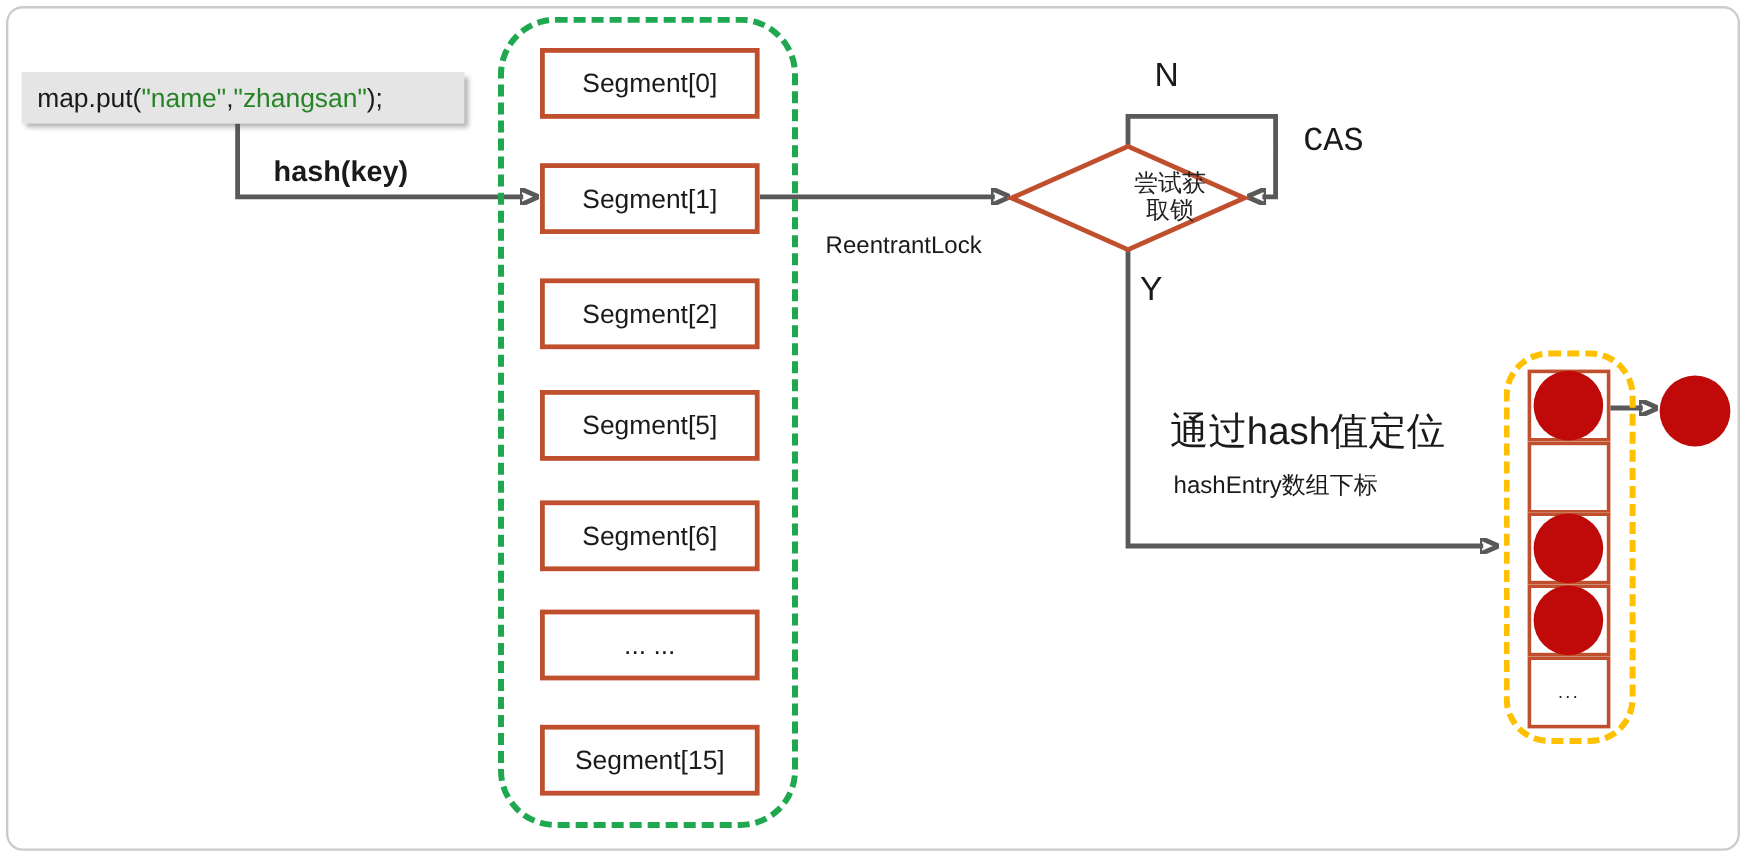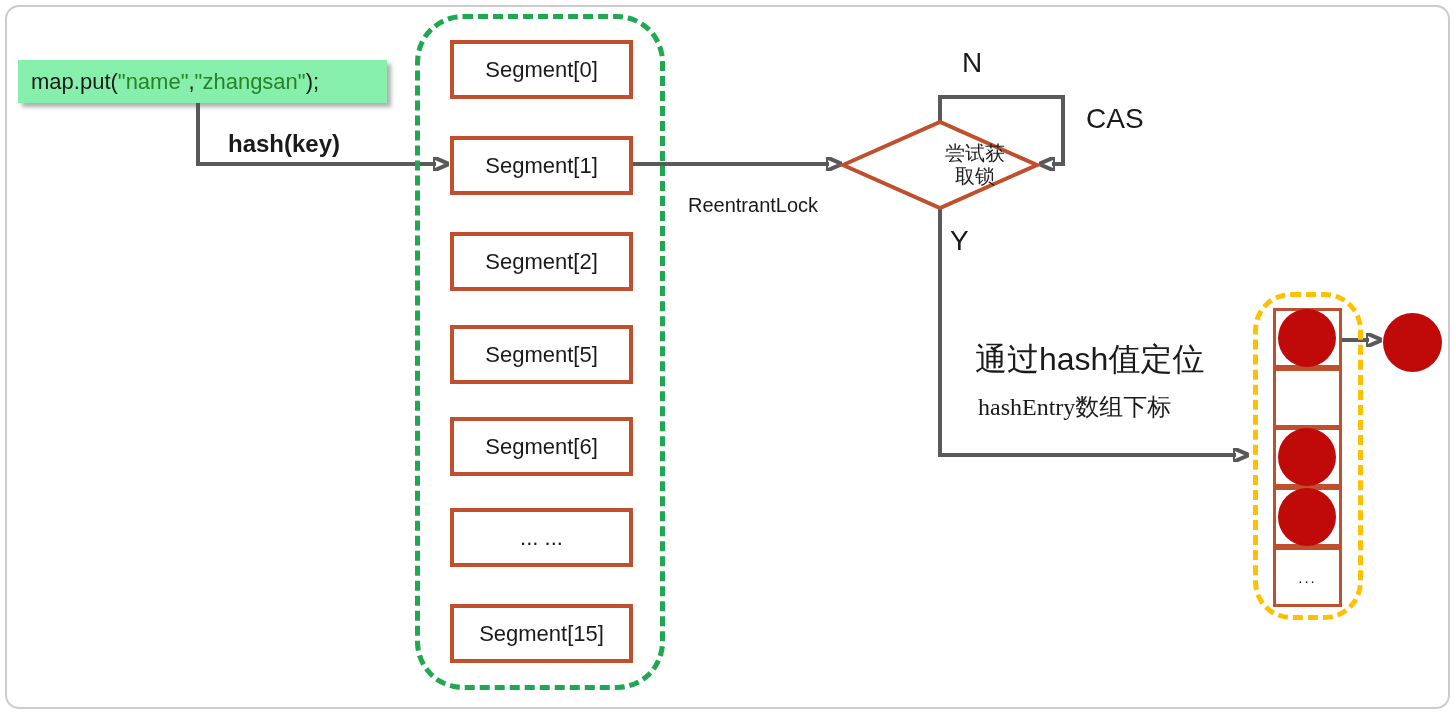--- a/index.html
+++ b/index.html
@@ -7,37 +7,37 @@
     width:1455px;height:714px;position:relative;overflow:hidden;
     font-family:"Liberation Sans","DejaVu Sans",sans-serif;color:#1a1a1a;
   }
   .frame{
     position:absolute;inset:5px;border:2px solid #cccccc;border-radius:14px;
     pointer-events:none;
   }
   
   .code-box{
     position:absolute;left:18px;top:60px;width:369px;height:43px;
-    background:#86efac;box-shadow:4px 4px 4px rgba(80,80,80,0.45);
+    background:#e5e5e5;box-shadow:4px 4px 4px rgba(80,80,80,0.45);
     display:flex;align-items:center;padding-left:13px;box-sizing:border-box;
     font-size:22px;white-space:pre;
   }
   .code-box .str{color:#268326;}
   
   .svg-layer{position:absolute;left:0;top:0;width:1455px;height:714px;}
   .svg-layer path{stroke:#595959;stroke-width:4;fill:none;}
   
   .lbl{position:absolute;line-height:1.1;}
   .lbl-hash{left:228px;top:131px;font-size:24px;font-weight:bold;}
   .lbl-reentrant{left:688px;top:194px;font-size:20px;}
   .lbl-n{left:962px;top:48px;font-size:28px;}
-  .lbl-cas{left:1086px;top:104px;font-size:28px;}
+  .lbl-cas{left:1086px;top:104px;font-size:28px;font-family:Liberation Mono, monospace;}
   .lbl-y{left:950px;top:226px;font-size:28px;}
   .lbl-loc1{left:975px;top:342px;font-size:32px;}
-  .lbl-loc2{left:978px;top:394px;font-size:24px;font-family:Liberation Serif, serif;}
+  .lbl-loc2{left:978px;top:394px;font-size:20px;}
   
   .green-container{
     position:absolute;left:415px;top:14px;width:250px;height:676px;
     border:5px dashed #1fa84f;border-radius:48px;box-sizing:border-box;
   }
   
   .segment{
     position:absolute;left:450px;width:183px;height:59px;
     border:4px solid #c0502d;background:#ffffff;box-sizing:border-box;
     display:flex;align-items:center;justify-content:center;font-size:22px;text-align:center;

